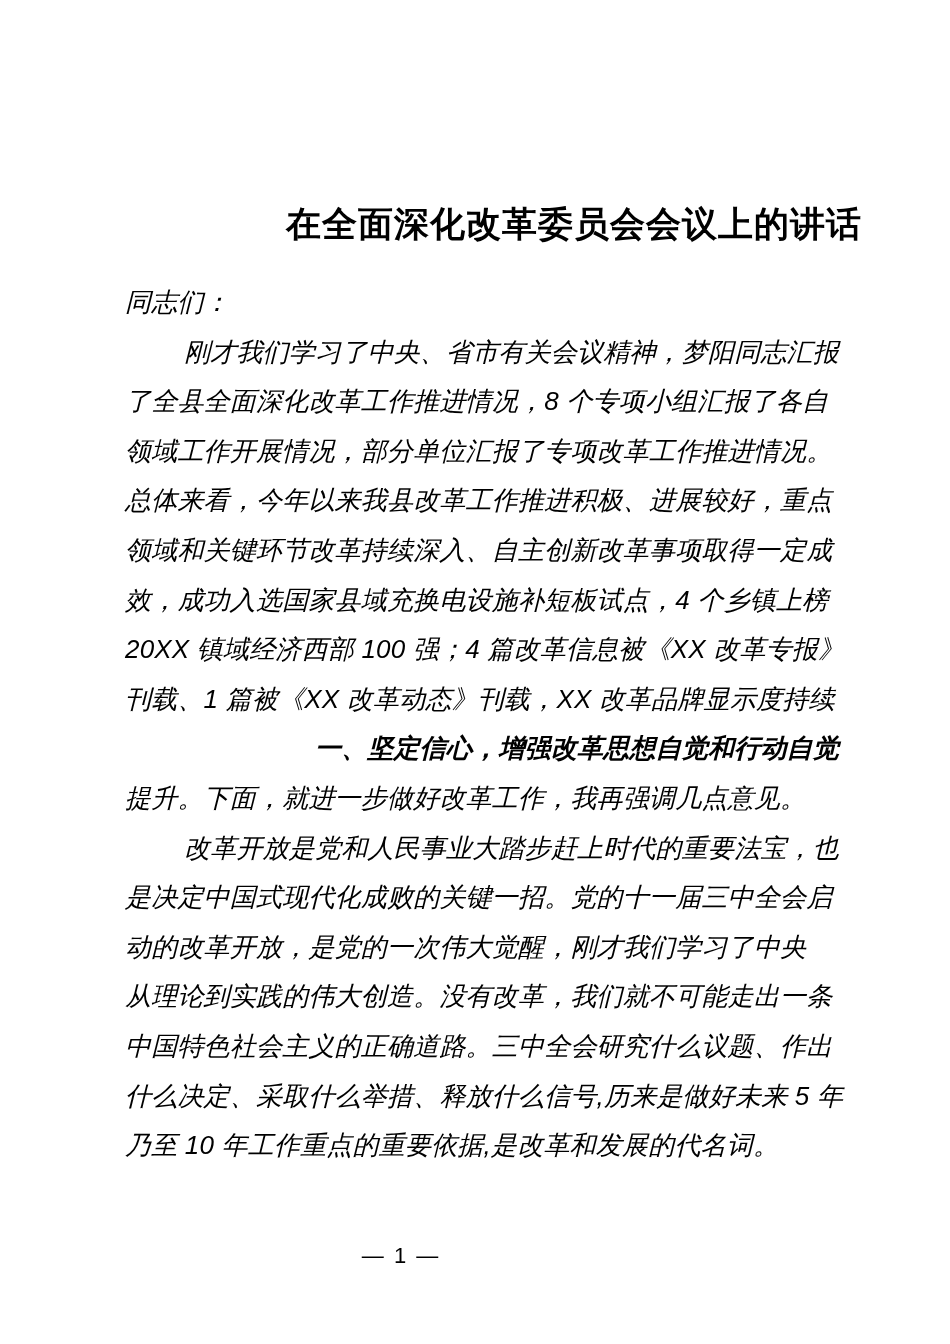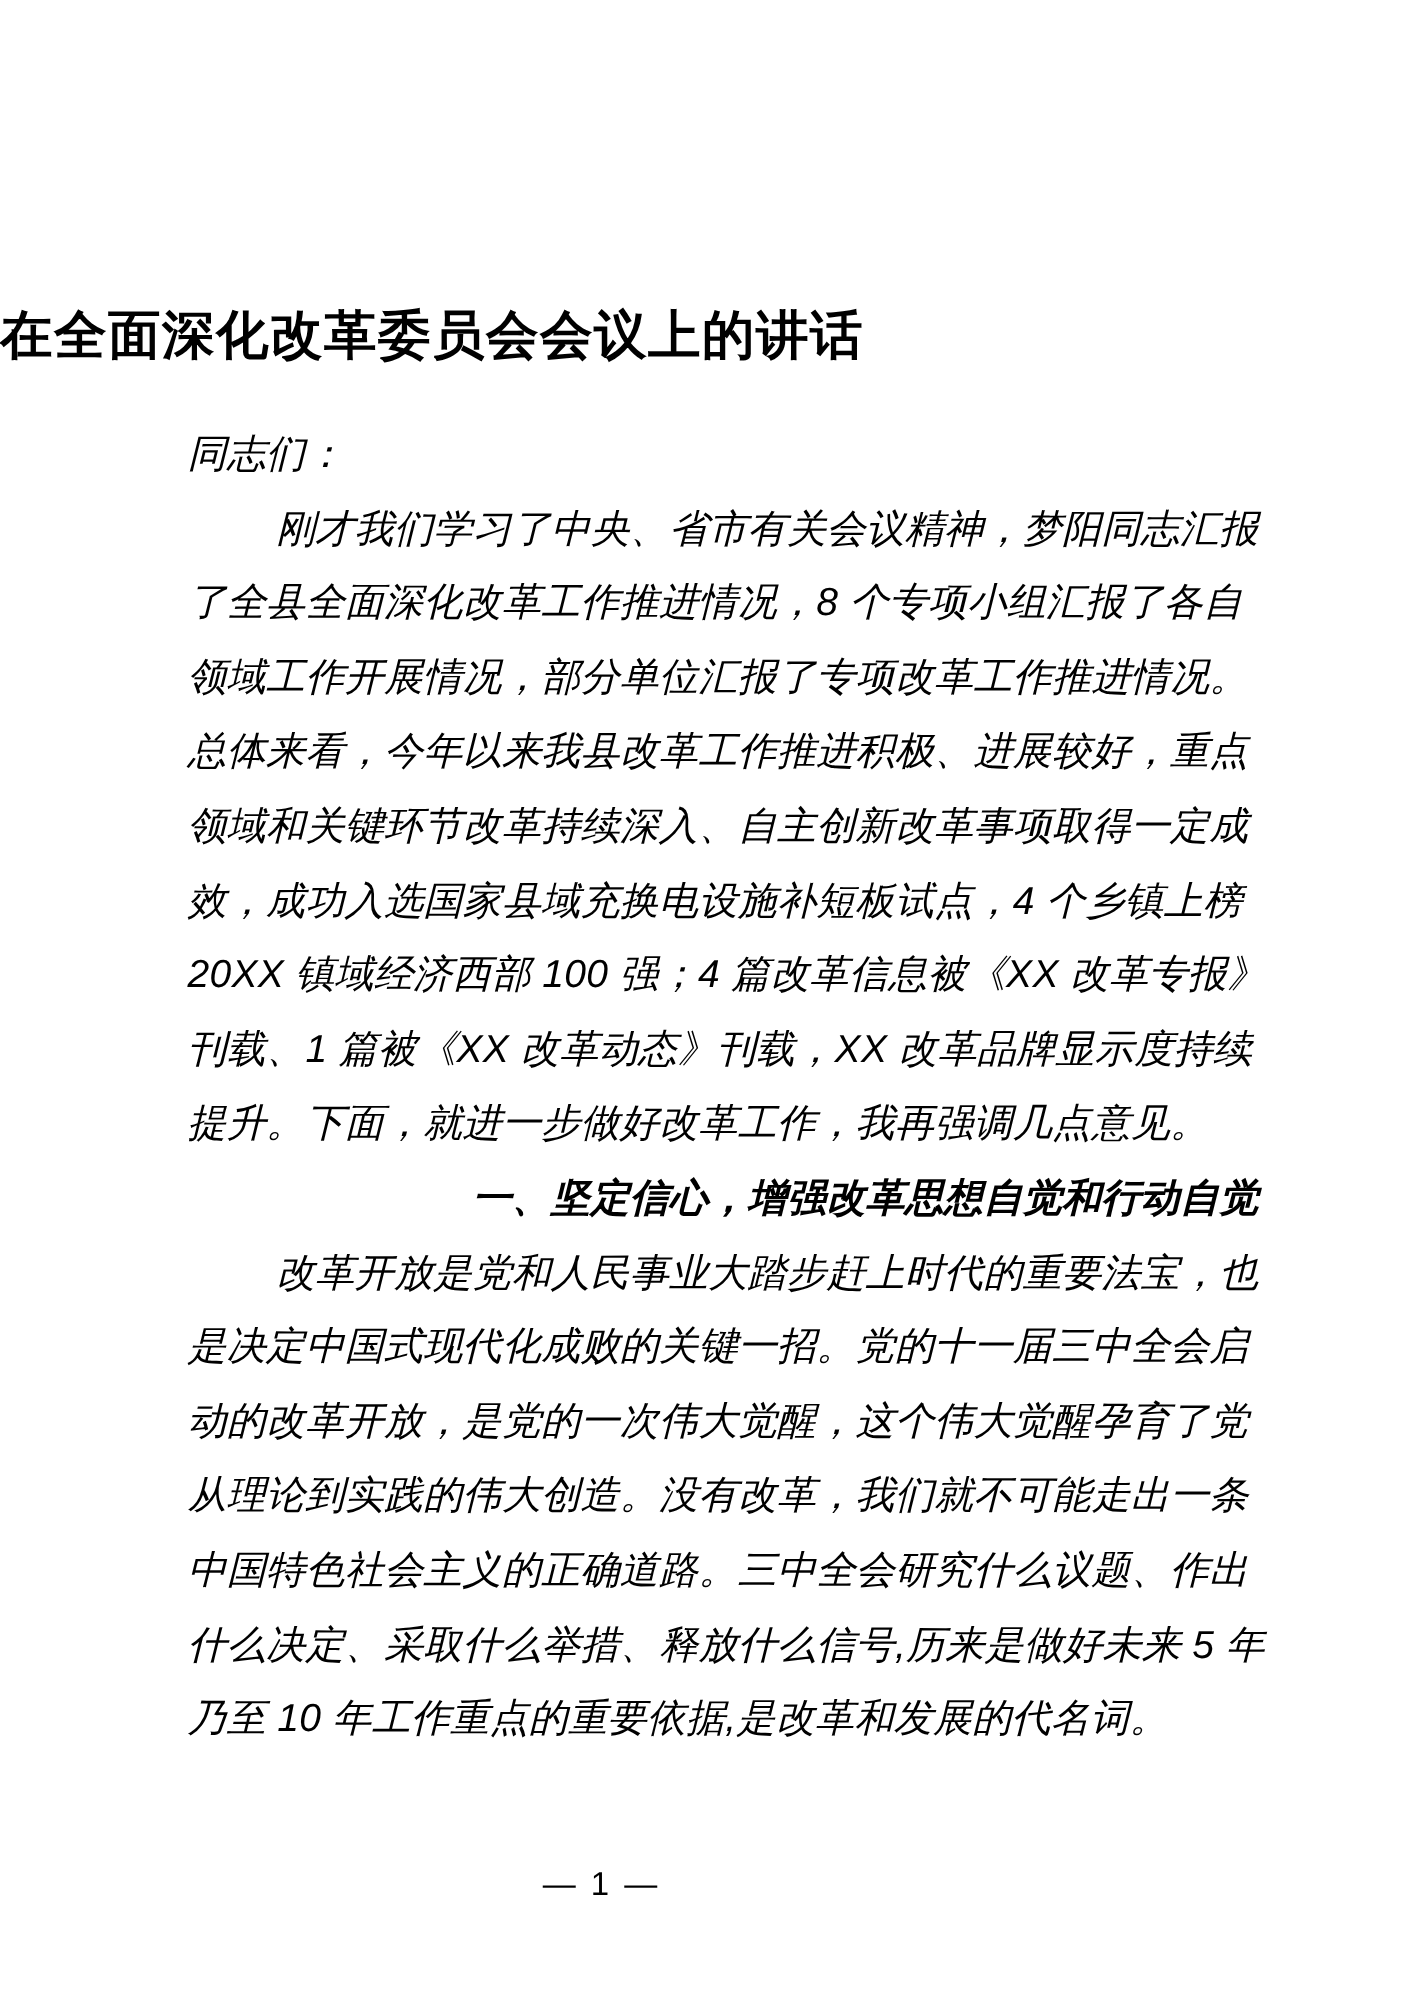--- a/index.html
+++ b/index.html
@@ -18,21 +18,21 @@
     width: 950px;
     height: 1344px;
     background: #ffffff;
     overflow: hidden;
   }
   .doc-title {
     position: absolute;
     top: 180px;
     left: 0;
     width: 862px;
-    text-align: left;
+    text-align: right;
     font-size: 35px;
     line-height: 42px;
     font-weight: 700;
     letter-spacing: 1px;
     white-space: nowrap;
   }
   .body-text {
     position: absolute;
     top: 278px;
     left: 125px;
@@ -74,25 +74,25 @@
   <div class="body-text">
     <div class="line">同志们：</div>
     <div class="line indent">刚才我们学习了中央、省市有关会议精神，梦阳同志汇报</div>
     <div class="line">了全县全面深化改革工作推进情况，8 个专项小组汇报了各自</div>
     <div class="line">领域工作开展情况，部分单位汇报了专项改革工作推进情况。</div>
     <div class="line">总体来看，今年以来我县改革工作推进积极、进展较好，重点</div>
     <div class="line">领域和关键环节改革持续深入、自主创新改革事项取得一定成</div>
     <div class="line">效，成功入选国家县域充换电设施补短板试点，4 个乡镇上榜</div>
     <div class="line">20XX 镇域经济西部 100 强；4 篇改革信息被《XX 改革专报》</div>
     <div class="line">刊载、1 篇被《XX 改革动态》刊载，XX 改革品牌显示度持续</div>
+    <div class="line indent bold">一、坚定信心，增强改革思想自觉和行动自觉</div>
     <div class="line">提升。下面，就进一步做好改革工作，我再强调几点意见。</div>
-    <div class="line indent bold">一、坚定信心，增强改革思想自觉和行动自觉</div>
     <div class="line indent">改革开放是党和人民事业大踏步赶上时代的重要法宝，也</div>
     <div class="line">是决定中国式现代化成败的关键一招。党的十一届三中全会启</div>
-    <div class="line">动的改革开放，是党的一次伟大觉醒，这个伟大觉醒孕育了党</div>
+    <div class="line">动的改革开放，是党的一次伟大觉醒，刚才我们学习了中央</div>
     <div class="line">从理论到实践的伟大创造。没有改革，我们就不可能走出一条</div>
     <div class="line">中国特色社会主义的正确道路。三中全会研究什么议题、作出</div>
     <div class="line">什么决定、采取什么举措、释放什么信号,历来是做好未来 5 年</div>
     <div class="line">乃至 10 年工作重点的重要依据,是改革和发展的代名词。</div>
   </div>
 
   <div class="page-number">— 1 —</div>
 
 </div>
 

